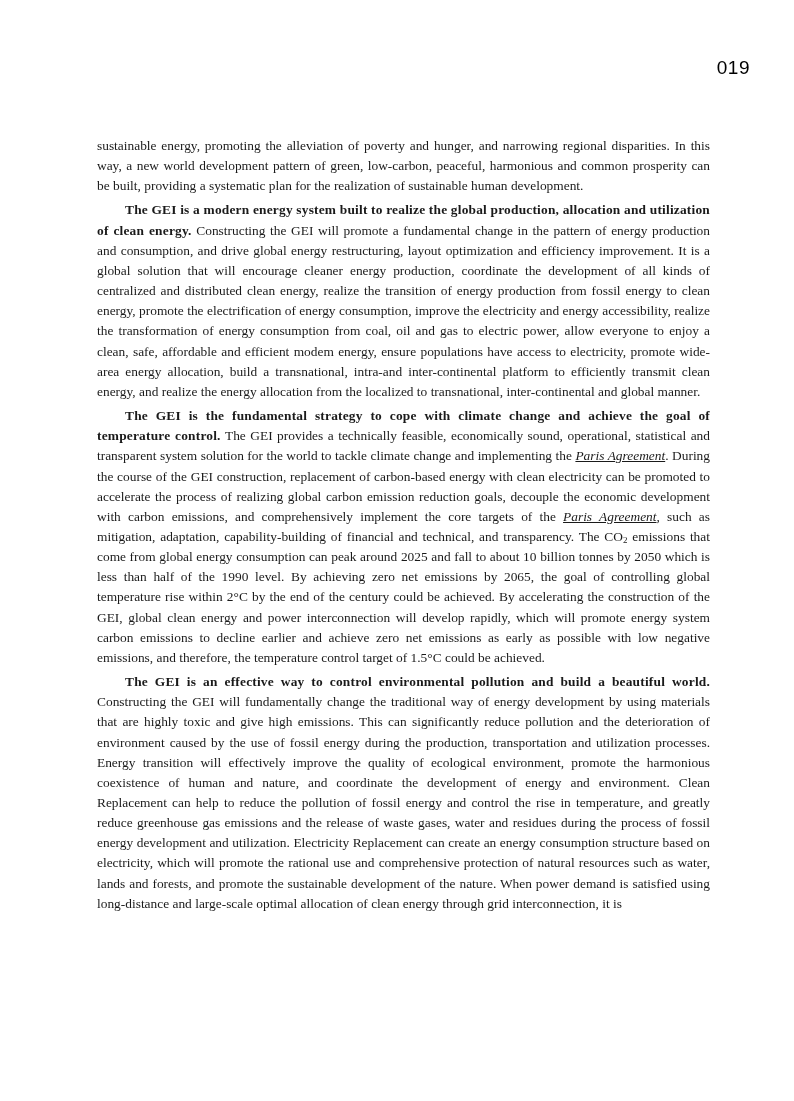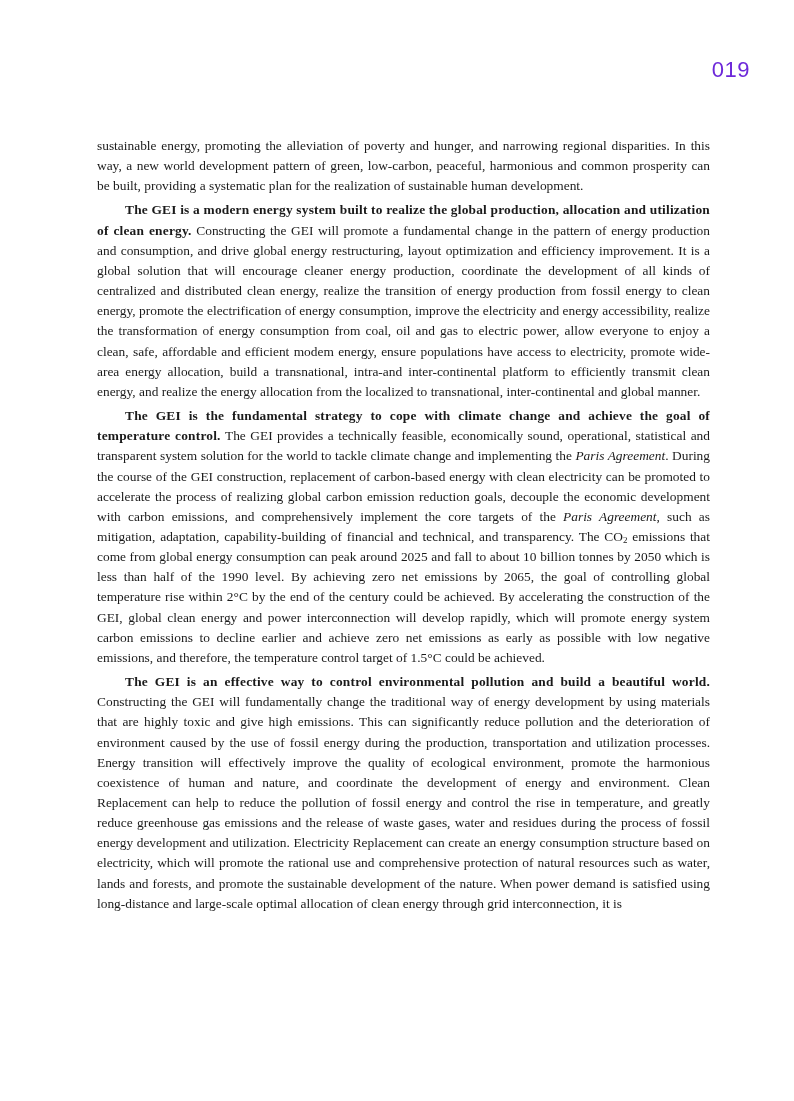--- a/index.html
+++ b/index.html
@@ -1,31 +1,31 @@
 <!DOCTYPE html>
 <html><head>
 <meta charset="utf-8">
 <style>
   html, body { margin: 0; padding: 0; background: #ffffff; }
   body { width: 794px; height: 1101px; position: relative; overflow: hidden; }
   .page-number {
     position: absolute; top: 57px; right: 44px;
     font-family: "Liberation Sans", sans-serif;
-    font-size: 22px; color: #6d28d9; letter-spacing: 0.5px;
+    font-size: 19px; color: #000000; letter-spacing: 0.5px;
   }
   .content {
     position: absolute; top: 136px; left: 97px; width: 613px;
     font-family: "Liberation Serif", serif;
     font-size: 13.4px; line-height: 20.15px; color: #1a1a1a;
     text-align: justify;
   }
   .content p { margin: 0 0 4px 0; }
   .content p.indent { text-indent: 28px; }
   .content b { font-weight: bold; letter-spacing: 0.2px; }
-  .content i { font-style: italic; }
+  .content i { font-style: italic; text-decoration: underline; }
   sub { font-size: 9px; line-height: 0; vertical-align: -2px; }
 </style>
 </head>
 <body>
 
 <div class="page-number">019</div>
 
 <div class="content">
   <p><span>sustainable energy, promoting the alleviation of poverty and hunger, and narrowing regional disparities. In this way, a new world development pattern of green, low-carbon, peaceful, harmonious and common prosperity can be built, providing a systematic plan for the realization of sustainable human development.</span></p>
 

